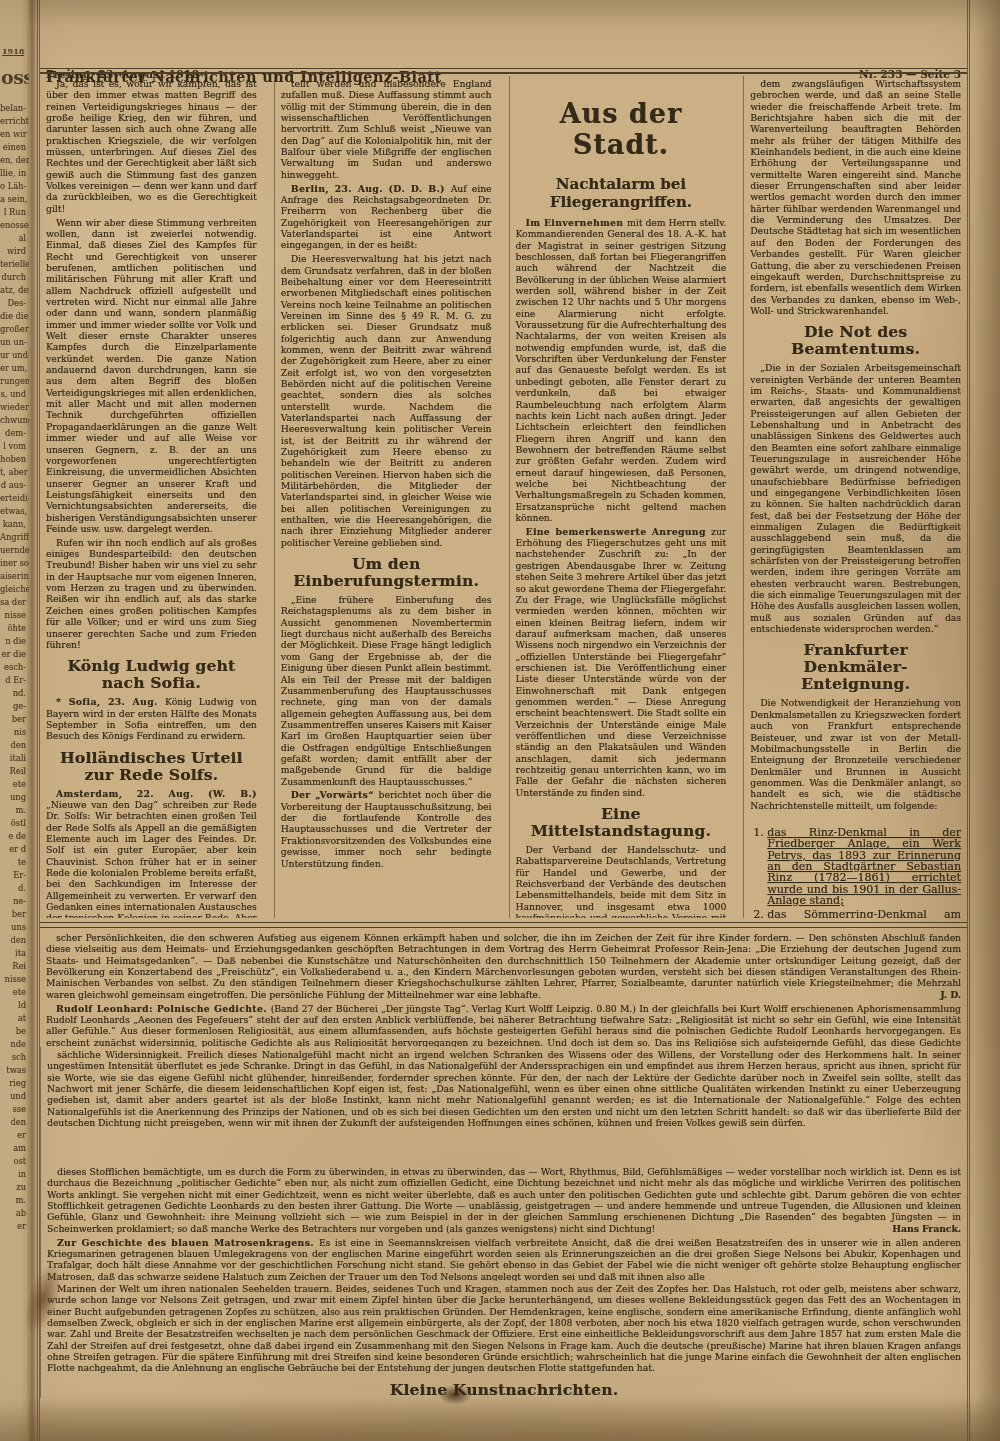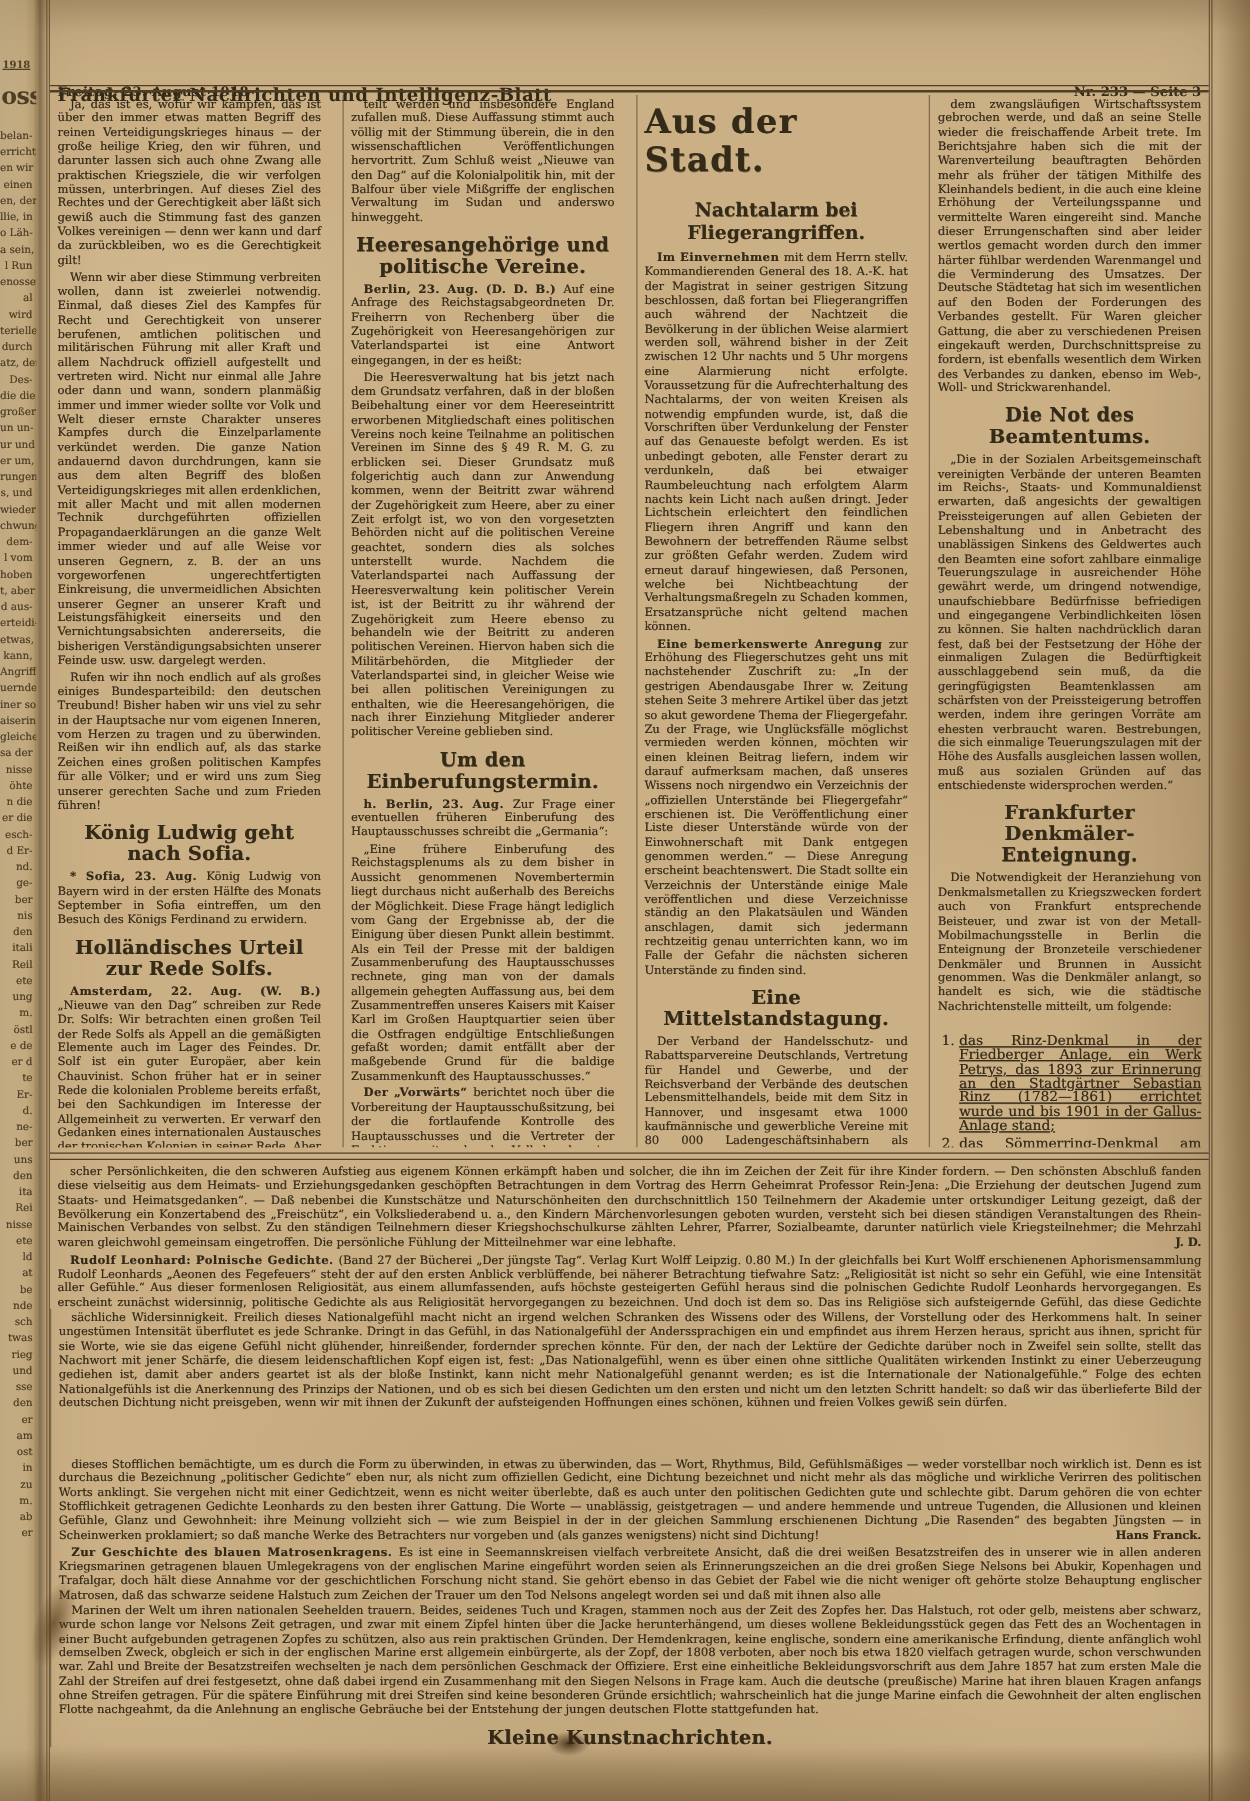--- a/index.html
+++ b/index.html
@@ -47,21 +47,21 @@
     border-top:1px solid var(--rule);border-bottom:1px solid var(--rule);}
   .section.bottom{top:930px;height:468px;flex-direction:column;}
   .col{flex:1 1 0;padding:2px 6px 0 6px;overflow:hidden;}
   .col + .col{border-left:1px solid rgba(82,64,36,.6);}
   .para{margin:0 0 2.5px 0;font-size:9.2px;line-height:11.35px;text-align:justify;
     text-indent:10px;text-shadow:.25px .15px 0 rgba(52,42,24,.55);overflow-wrap:break-word;}
   .lead{font-weight:bold;letter-spacing:.4px;}
   .sign{float:right;font-weight:bold;padding-left:8px;}
   .h-art{font-size:15.5px;font-weight:bold;text-align:center;line-height:17px;
     margin:7px 2px 5px 2px;letter-spacing:.2px;text-shadow:.3px .2px 0 rgba(52,42,24,.6);}
-  .h-big{font-size:27px;font-weight:bold;text-align:left;margin:4px 0 3px 0;
+  .h-big{font-size:27px;font-weight:bold;text-align:center;margin:20px 0 3px 0;
     letter-spacing:1px;text-shadow:.4px .3px 0 rgba(52,42,24,.6);}
   .h-sub{font-size:15px;font-weight:bold;text-align:center;margin:15px 0 6px 0;
     text-shadow:.3px .2px 0 rgba(52,42,24,.6);}
   .plist{margin:16px 0 3px 0;padding-left:17px;font-size:11px;line-height:11.35px;
     text-align:justify;text-shadow:.25px .15px 0 rgba(52,42,24,.55);text-decoration:underline;}
   .plist li{margin-bottom:2.5px;}
   
   .stain-smudge{position:absolute;left:28px;top:1262px;width:30px;height:74px;
     background:radial-gradient(ellipse at center,rgba(92,63,30,.75),rgba(92,63,30,0) 70%);
     transform:rotate(18deg);pointer-events:none;}
@@ -187,25 +187,23 @@
           <p class="para">Ja, das ist es, wofür wir kämpfen, das ist über den immer etwas matten Begriff des reinen Verteidigungskrieges hinaus — der große heilige Krieg, den wir führen, und darunter lassen sich auch ohne Zwang alle praktischen Kriegsziele, die wir verfolgen müssen, unterbringen. Auf dieses Ziel des Rechtes und der Gerechtigkeit aber läßt sich gewiß auch die Stimmung fast des ganzen Volkes vereinigen — denn wer kann und darf da zurückbleiben, wo es die Gerechtigkeit gilt!</p>
           <p class="para">Wenn wir aber diese Stimmung verbreiten wollen, dann ist zweierlei notwendig. Einmal, daß dieses Ziel des Kampfes für Recht und Gerechtigkeit von unserer berufenen, amtlichen politischen und militärischen Führung mit aller Kraft und allem Nachdruck offiziell aufgestellt und vertreten wird. Nicht nur einmal alle Jahre oder dann und wann, sondern planmäßig immer und immer wieder sollte vor Volk und Welt dieser ernste Charakter unseres Kampfes durch die Einzelparlamente verkündet werden. Die ganze Nation andauernd davon durchdrungen, kann sie aus dem alten Begriff des bloßen Verteidigungskrieges mit allen erdenklichen, mit aller Macht und mit allen modernen Technik durchgeführten offiziellen Propagandaerklärungen an die ganze Welt immer wieder und auf alle Weise vor unseren Gegnern, z. B. der an uns vorgeworfenen ungerechtfertigten Einkreisung, die unvermeidlichen Absichten unserer Gegner an unserer Kraft und Leistungsfähigkeit einerseits und den Vernichtungsabsichten andererseits, die bisherigen Verständigungsabsichten unserer Feinde usw. usw. dargelegt werden.</p>
           <p class="para">Rufen wir ihn noch endlich auf als großes einiges Bundesparteibild: den deutschen Treubund! Bisher haben wir uns viel zu sehr in der Hauptsache nur vom eigenen Inneren, vom Herzen zu tragen und zu überwinden. Reißen wir ihn endlich auf, als das starke Zeichen eines großen politischen Kampfes für alle Völker; und er wird uns zum Sieg unserer gerechten Sache und zum Frieden führen!</p>
           <div class="h-art">König Ludwig geht nach Sofia.</div>
           <p class="para"><span class="lead">* Sofia, 23. Aug. </span>König Ludwig von Bayern wird in der ersten Hälfte des Monats September in Sofia eintreffen, um den Besuch des Königs Ferdinand zu erwidern.</p>
           <div class="h-art">Holländisches Urteil zur Rede Solfs.</div>
           <p class="para"><span class="lead">Amsterdam, 22. Aug. (W. B.) </span>„Nieuwe van den Dag“ schreiben zur Rede Dr. Solfs: Wir betrachten einen großen Teil der Rede Solfs als Appell an die gemäßigten Elemente auch im Lager des Feindes. Dr. Solf ist ein guter Europäer, aber kein Chauvinist. Schon früher hat er in seiner Rede die kolonialen Probleme bereits erfaßt, bei den Sachkundigen im Interesse der Allgemeinheit zu verwerten. Er verwarf den Gedanken eines internationalen Austausches der tropischen Kolonien in seiner Rede. Aber die eine Frage der Zukunft: Nach der Verteilung der Tropen unter die Staaten wird Europa nach dem heutigen System fortfahren? Der Kern von Dr. Solfs Worten ist: Die internationale Kolonialverwaltung, nur zur Regelung der kolonialen Fragen. Dr. Solf ging anders vor, wie es scheint, mit seinen Worten, daß Deutschland seine Kolonien niemals zurückgeben wolle; denn es ist (wie selbstverständlich) auch nicht die ganze koloniale Welt unter der Entente verteilt.</p>
         </div>
         <div class="col">
           <p class="para">teilt werden und insbesondere England zufallen muß. Diese Auffassung stimmt auch völlig mit der Stimmung überein, die in den wissenschaftlichen Veröffentlichungen hervortritt. Zum Schluß weist „Nieuwe van den Dag“ auf die Kolonialpolitik hin, mit der Balfour über viele Mißgriffe der englischen Verwaltung im Sudan und anderswo hinweggeht.</p>
-          <div class="h-art">Heeresangehörige und politische Vereine.</div>
           <p class="para"><span class="lead">Berlin, 23. Aug. (D. D. B.) </span>Auf eine Anfrage des Reichstagsabgeordneten Dr. Freiherrn von Rechenberg über die Zugehörigkeit von Heeresangehörigen zur Vaterlandspartei ist eine Antwort eingegangen, in der es heißt:</p>
           <p class="para">Die Heeresverwaltung hat bis jetzt nach dem Grundsatz verfahren, daß in der bloßen Beibehaltung einer vor dem Heereseintritt erworbenen Mitgliedschaft eines politischen Vereins noch keine Teilnahme an politischen Vereinen im Sinne des § 49 R. M. G. zu erblicken sei. Dieser Grundsatz muß folgerichtig auch dann zur Anwendung kommen, wenn der Beitritt zwar während der Zugehörigkeit zum Heere, aber zu einer Zeit erfolgt ist, wo von den vorgesetzten Behörden nicht auf die politischen Vereine geachtet, sondern dies als solches unterstellt wurde. Nachdem die Vaterlandspartei nach Auffassung der Heeresverwaltung kein politischer Verein ist, ist der Beitritt zu ihr während der Zugehörigkeit zum Heere ebenso zu behandeln wie der Beitritt zu anderen politischen Vereinen. Hiervon haben sich die Militärbehörden, die Mitglieder der Vaterlandspartei sind, in gleicher Weise wie bei allen politischen Vereinigungen zu enthalten, wie die Heeresangehörigen, die nach ihrer Einziehung Mitglieder anderer politischer Vereine geblieben sind.</p>
           <div class="h-art">Um den Einberufungstermin.</div>
-          <p class="para"><span class="lead">h. Berlin, 23. Aug. </span>Zur Frage einer eventuellen früheren Einberufung des Hauptausschusses schreibt die „Germania“:</p>
           <p class="para">„Eine frühere Einberufung des Reichstagsplenums als zu dem bisher in Aussicht genommenen Novembertermin liegt durchaus nicht außerhalb des Bereichs der Möglichkeit. Diese Frage hängt lediglich vom Gang der Ergebnisse ab, der die Einigung über diesen Punkt allein bestimmt. Als ein Teil der Presse mit der baldigen Zusammenberufung des Hauptausschusses rechnete, ging man von der damals allgemein gehegten Auffassung aus, bei dem Zusammentreffen unseres Kaisers mit Kaiser Karl im Großen Hauptquartier seien über die Ostfragen endgültige Entschließungen gefaßt worden; damit entfällt aber der maßgebende Grund für die baldige Zusammenkunft des Hauptausschusses.“</p>
           <p class="para"><span class="lead">Der „Vorwärts“ </span>berichtet noch über die Vorbereitung der Hauptausschußsitzung, bei der die fortlaufende Kontrolle des Hauptausschusses und die Vertreter der Fraktionsvorsitzenden des Volksbundes eine gewisse, immer noch sehr bedingte Unterstützung finden.</p>
         </div>
         <div class="col">
           <div class="h-big">Aus der Stadt.</div>
           <div class="h-sub">Nachtalarm bei Fliegerangriffen.</div>
           <p class="para"><span class="lead">Im Einvernehmen </span>mit dem Herrn stellv. Kommandierenden General des 18. A.-K. hat der Magistrat in seiner gestrigen Sitzung beschlossen, daß fortan bei Fliegerangriffen auch während der Nachtzeit die Bevölkerung in der üblichen Weise alarmiert werden soll, während bisher in der Zeit zwischen 12 Uhr nachts und 5 Uhr morgens eine Alarmierung nicht erfolgte. Voraussetzung für die Aufrechterhaltung des Nachtalarms, der von weiten Kreisen als notwendig empfunden wurde, ist, daß die Vorschriften über Verdunkelung der Fenster auf das Genaueste befolgt werden. Es ist unbedingt geboten, alle Fenster derart zu verdunkeln, daß bei etwaiger Raumbeleuchtung nach erfolgtem Alarm nachts kein Licht nach außen dringt. Jeder Lichtschein erleichtert den feindlichen Fliegern ihren Angriff und kann den Bewohnern der betreffenden Räume selbst zur größten Gefahr werden. Zudem wird erneut darauf hingewiesen, daß Personen, welche bei Nichtbeachtung der Verhaltungsmaßregeln zu Schaden kommen, Ersatzansprüche nicht geltend machen können.</p>
           <p class="para"><span class="lead">Eine bemerkenswerte Anregung </span>zur Erhöhung des Fliegerschutzes geht uns mit nachstehender Zuschrift zu: „In der gestrigen Abendausgabe Ihrer w. Zeitung stehen Seite 3 mehrere Artikel über das jetzt so akut gewordene Thema der Fliegergefahr. Zu der Frage, wie Unglücksfälle möglichst vermieden werden können, möchten wir einen kleinen Beitrag liefern, indem wir darauf aufmerksam machen, daß unseres Wissens noch nirgendwo ein Verzeichnis der „offiziellen Unterstände bei Fliegergefahr“ erschienen ist. Die Veröffentlichung einer Liste dieser Unterstände würde von der Einwohnerschaft mit Dank entgegen genommen werden.“ — Diese Anregung erscheint beachtenswert. Die Stadt sollte ein Verzeichnis der Unterstände einige Male veröffentlichen und diese Verzeichnisse ständig an den Plakatsäulen und Wänden anschlagen, damit sich jedermann rechtzeitig genau unterrichten kann, wo im Falle der Gefahr die nächsten sicheren Unterstände zu finden sind.</p>
           <div class="h-art">Eine Mittelstandstagung.</div>
           <p class="para">Der Verband der Handelsschutz- und Rabattsparvereine Deutschlands, Vertretung für Handel und Gewerbe, und der Reichsverband der Verbände des deutschen Lebensmittelhandels, beide mit dem Sitz in Hannover, und insgesamt etwa 1000 kaufmännische und gewerbliche Vereine mit 80 000 Ladengeschäftsinhabern als Mitglieder umfassend, halten in diesen Tagen in Hannover ihre Jahresversammlung ab.</p>

